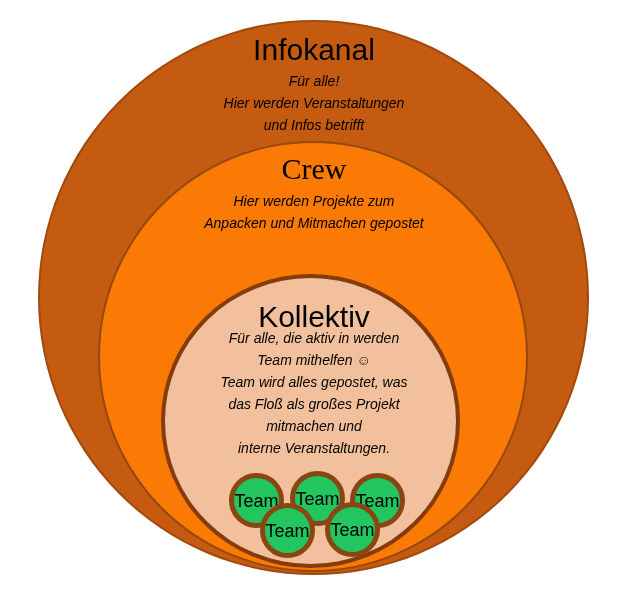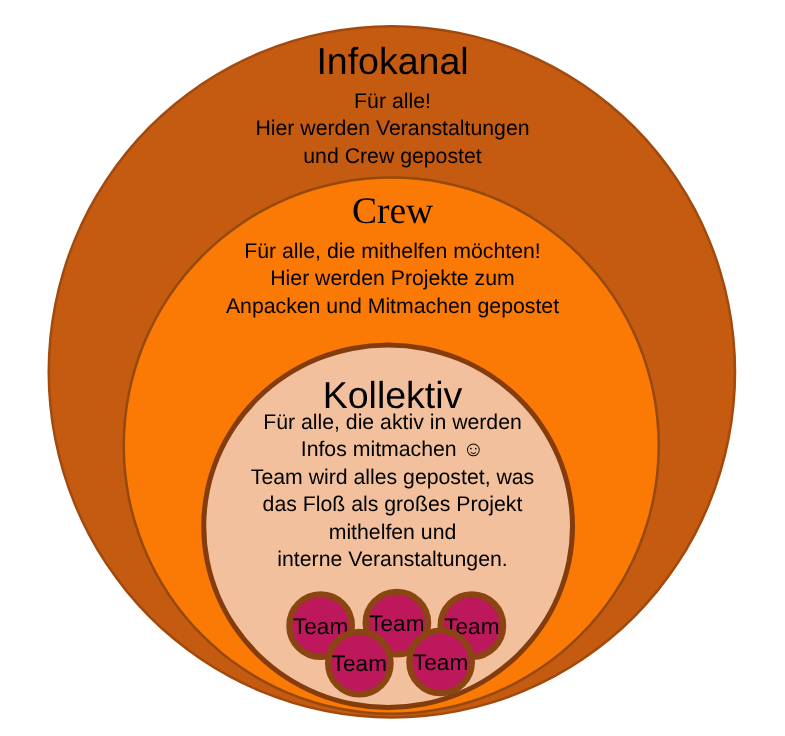--- a/index.html
+++ b/index.html
@@ -19,32 +19,32 @@
   .crew{
     left:98px;top:141px;width:430px;height:431px;
     background:#FB7905;border:2px solid #96490D;
   }
   .kollektiv{
     left:161px;top:274px;width:299px;height:294px;
     background:#F2C09C;border:4px solid #843C0C;
   }
   .team{
     position:absolute;width:55px;height:55px;border-radius:50%;
-    box-sizing:border-box;background:#be185d;border:5px solid #8A4513;
+    box-sizing:border-box;background:#22c55e;border:5px solid #8A4513;
     display:flex;align-items:center;justify-content:center;
     font-size:18px;line-height:18px;
   }
   .t1{left:229px;top:473px;}
   .t2{left:290px;top:471px;}
   .t3{left:350px;top:473px;}
   .t4{left:260px;top:503px;}
   .t5{left:325px;top:502px;}
   .txt{position:absolute;left:0;width:628px;text-align:center;}
   .title{font-size:30px;line-height:34px;font-weight:400;}
-  .desc{font-size:17px;line-height:22px;}
+  .desc{font-size:14px;line-height:22px;font-style:italic;}
   .desc span{display:block;}
   .t-info{top:33px;}
   .d-info{top:70px;}
   .t-crew{top:152px;font-family:Liberation Serif, serif;}
   .d-crew{top:190px;}
   .t-koll{top:300px;}
   .d-koll{top:327px;}
 </style>
 </head>
 <body>
@@ -68,33 +68,32 @@
     <span>Team</span>
   </div>
   <div class="team t5">
     <span>Team</span>
   </div>
 
   <div class="txt title t-info">Infokanal</div>
   <div class="txt desc d-info">
     <span>Für alle!</span>
     <span>Hier werden Veranstaltungen</span>
-    <span>und Crew gepostet</span>
+    <span>und Infos betrifft</span>
   </div>
 
   <div class="txt title t-crew">Crew</div>
   <div class="txt desc d-crew">
-    <span>Für alle, die mithelfen möchten!</span>
     <span>Hier werden Projekte zum</span>
     <span>Anpacken und Mitmachen gepostet</span>
   </div>
 
   <div class="txt title t-koll">Kollektiv</div>
   <div class="txt desc d-koll">
     <span>Für alle, die aktiv in werden</span>
-    <span>Infos mitmachen ☺</span>
+    <span>Team mithelfen ☺</span>
     <span>Team wird alles gepostet, was</span>
     <span>das Floß als großes Projekt</span>
-    <span>mithelfen und</span>
+    <span>mitmachen und</span>
     <span>interne Veranstaltungen.</span>
   </div>
 
 </div>
 
 </body></html>

